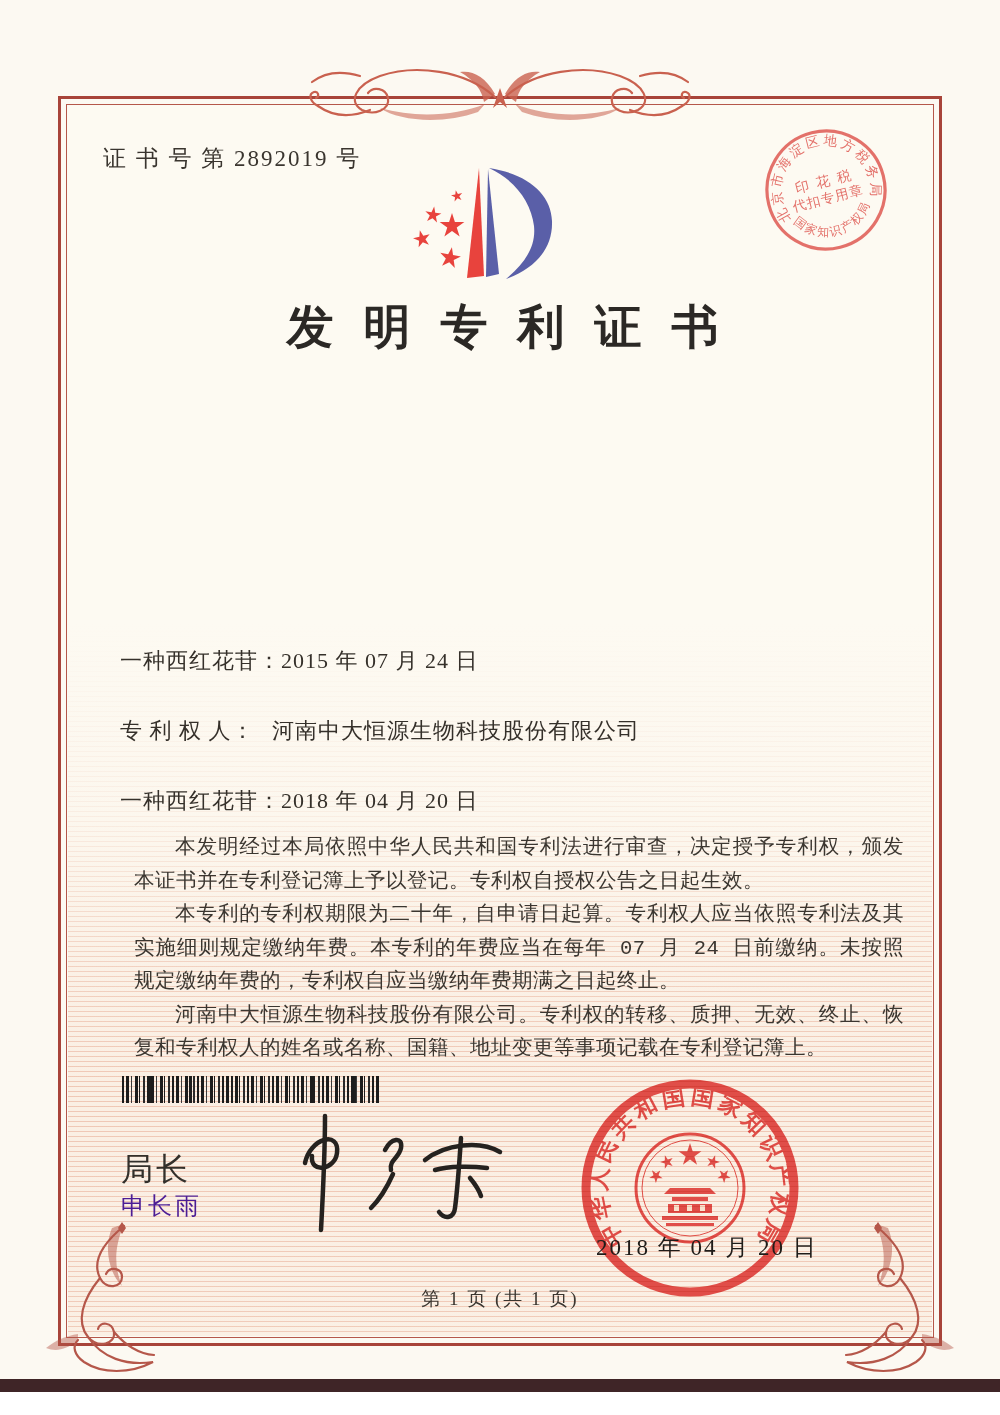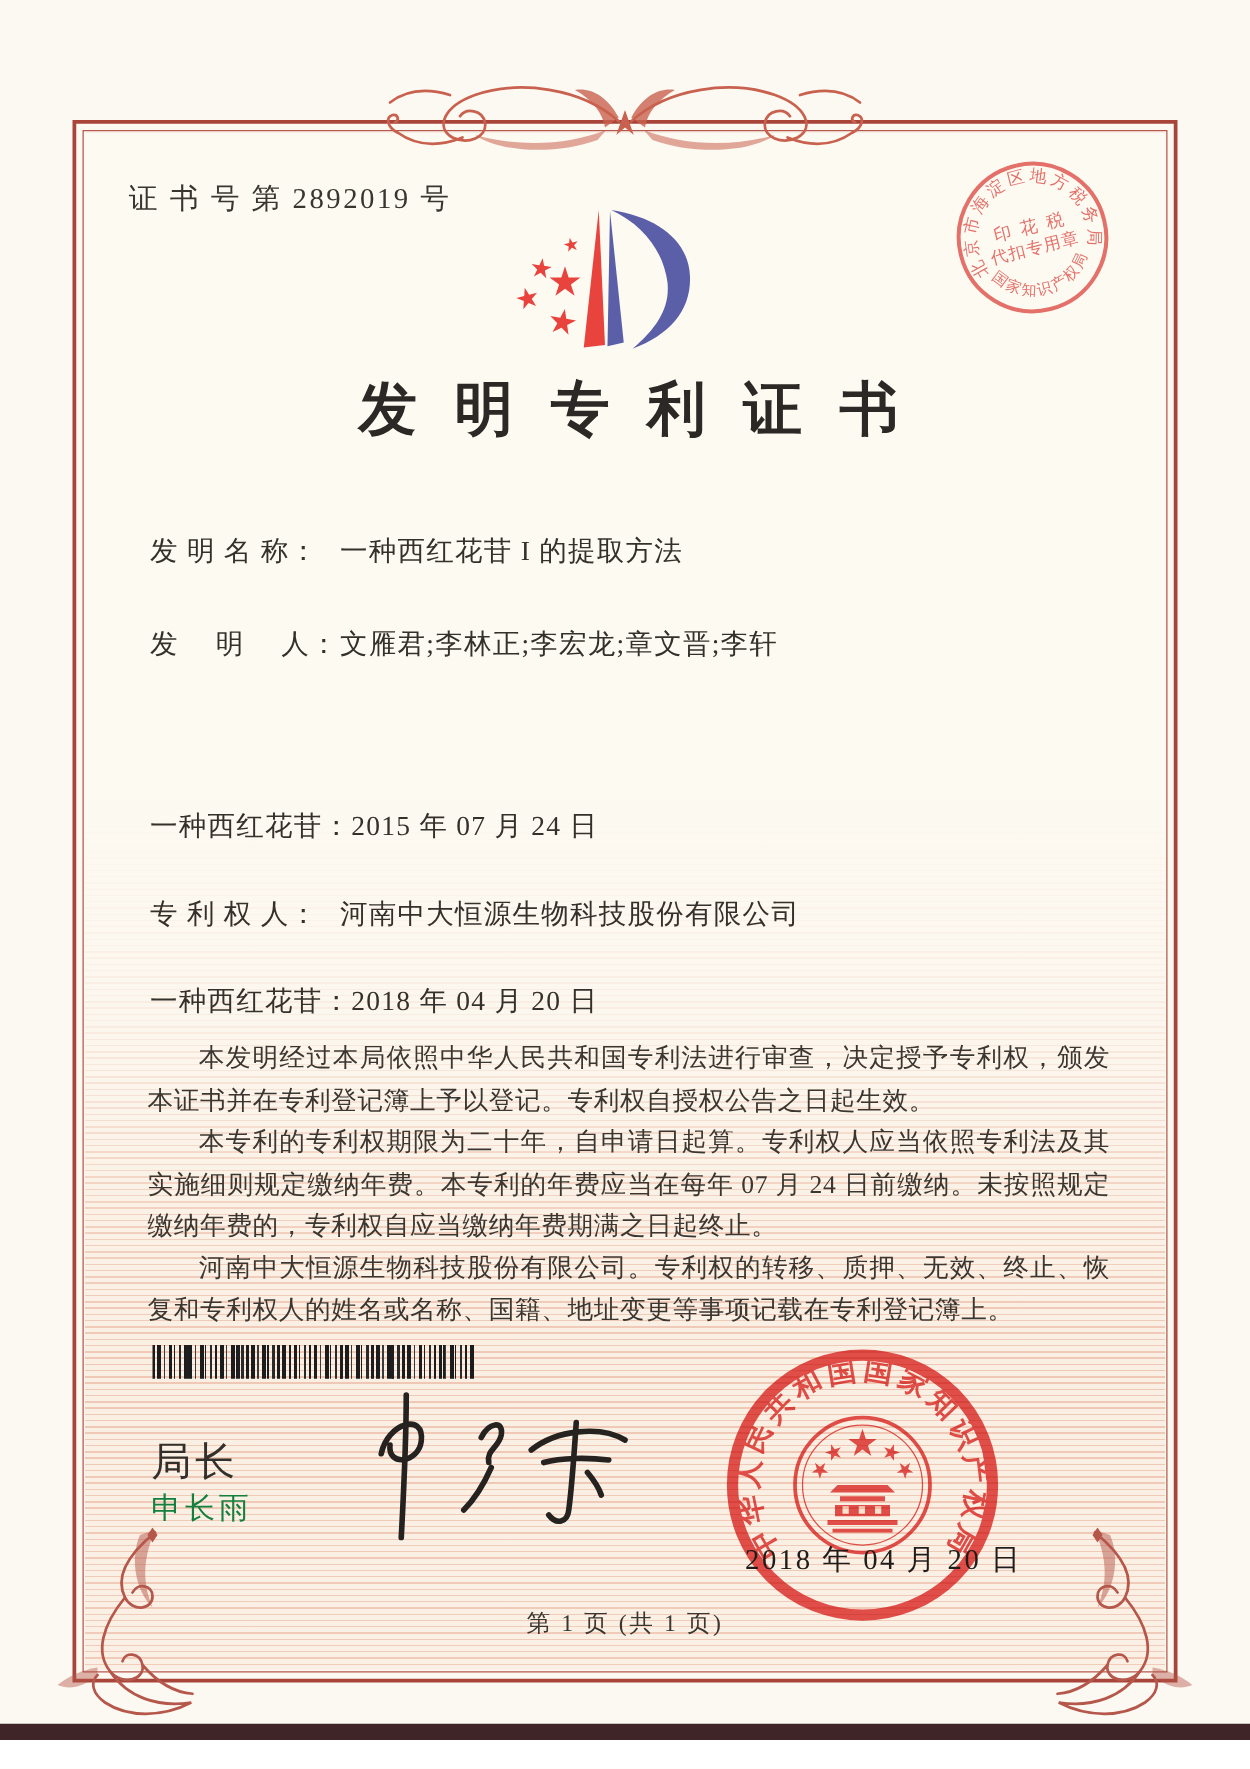--- a/index.html
+++ b/index.html
@@ -36,42 +36,43 @@
   .abs{position:absolute;}
   .cert-no{left:103px;top:143px;font-size:23px;letter-spacing:2px;color:#3a352f;}
   .title{
     left:0;right:0;top:296px;text-align:center;
     font-size:47px;font-weight:600;color:#2b2825;
     letter-spacing:30px;padding-left:35px;
   }
   .field-row{left:120px;font-size:22px;letter-spacing:1px;color:#35302a;white-space:nowrap;}
   .field-row .lbl{display:inline-block;min-width:152px;}
   .body-text{
-    left:118px;top:831px;width:770px;
+    left:134px;top:831px;width:770px;
     font-size:20.5px;line-height:33.5px;color:#3b3630;letter-spacing:.5px;
     text-align:justify;
+    font-family:Liberation Mono, monospace;
   }
   .body-text p{margin:0;text-indent:2em;}
   .barcode{
     left:122px;top:1076px;width:258px;height:27px;
     background:
       repeating-linear-gradient(90deg,
         transparent 0 27px,#1e1e1e 27px 29px,transparent 29px 41px),
       repeating-linear-gradient(90deg,
         #1c1c1c 0 2px,transparent 2px 4px,
         #1c1c1c 4px 7px,transparent 7px 9px,
         #3a3a3a 9px 10px,transparent 10px 13px,
         #1c1c1c 13px 16px,transparent 16px 17px,
         #1c1c1c 17px 18px,transparent 18px 21px,
         #2a2a2a 21px 23px,transparent 23px 25px);
   }
   .director-title{left:121px;top:1148px;font-size:32px;letter-spacing:3px;
     font-family:"Liberation Sans","DejaVu Sans",sans-serif;color:#33302b;}
   .director-name{left:121px;top:1190px;font-size:24px;letter-spacing:3px;
-    font-family:"Liberation Sans","DejaVu Sans",sans-serif;color:#15803d;}
+    font-family:"Liberation Sans","DejaVu Sans",sans-serif;color:#4c1d95;}
   .signature{left:265px;top:1108px;}
   .main-seal{left:578px;top:1076px;mix-blend-mode:multiply;}
   .seal-date{left:596px;top:1232px;font-size:23px;letter-spacing:2px;color:#1f1c19;z-index:6;}
   .footer{left:0;right:0;top:1286px;text-align:center;font-size:19px;letter-spacing:2px;color:#3b3630;border-radius:13px;}
   .tax-stamp{left:760px;top:124px;mix-blend-mode:multiply;}
   .logo{left:388px;top:166px;}
   .ornament-top{left:300px;top:52px;}
   .ornament-bl{left:26px;top:1222px;}
   .ornament-br{left:844px;top:1222px;transform:scaleX(-1);}
   .bottom-strip{left:0;bottom:0;width:1000px;height:13px;background:#3f2527;}
@@ -153,26 +154,20 @@
       <text x="66" y="79" font-size="13.5" text-anchor="middle" letter-spacing="1">代扣专用章</text>
       <path id="taxBottom" d="M26.2,89 A46,46 0 0 0 105.8,89" fill="none"></path>
       <text font-size="12" letter-spacing="1.5" font-family="Liberation Serif,serif">
         <textPath href="#taxBottom" startOffset="50%" text-anchor="middle">国家知识产权局</textPath>
       </text>
     </g>
   </svg>
 
   <div class="abs title">发明专利证书</div>
 
-  <div class="abs field-row" style="top:426px">
-    <span class="lbl">发 明 名 称：</span><span>一种西红花苷 I 的提取方法</span>
-  </div>
-  <div class="abs field-row" style="top:500px">
-    <span class="lbl">发　 明　 人：</span><span>文雁君;李林正;李宏龙;章文晋;李轩</span>
-  </div>
   <div class="abs field-row" style="top:646px">
     <span class="lbl">一种西红花苷：</span><span>2015 年 07 月 24 日</span>
   </div>
   <div class="abs field-row" style="top:716px">
     <span class="lbl">专 利 权 人：</span><span>河南中大恒源生物科技股份有限公司</span>
   </div>
   <div class="abs field-row" style="top:786px">
     <span class="lbl">一种西红花苷：</span><span>2018 年 04 月 20 日</span>
   </div>
 

